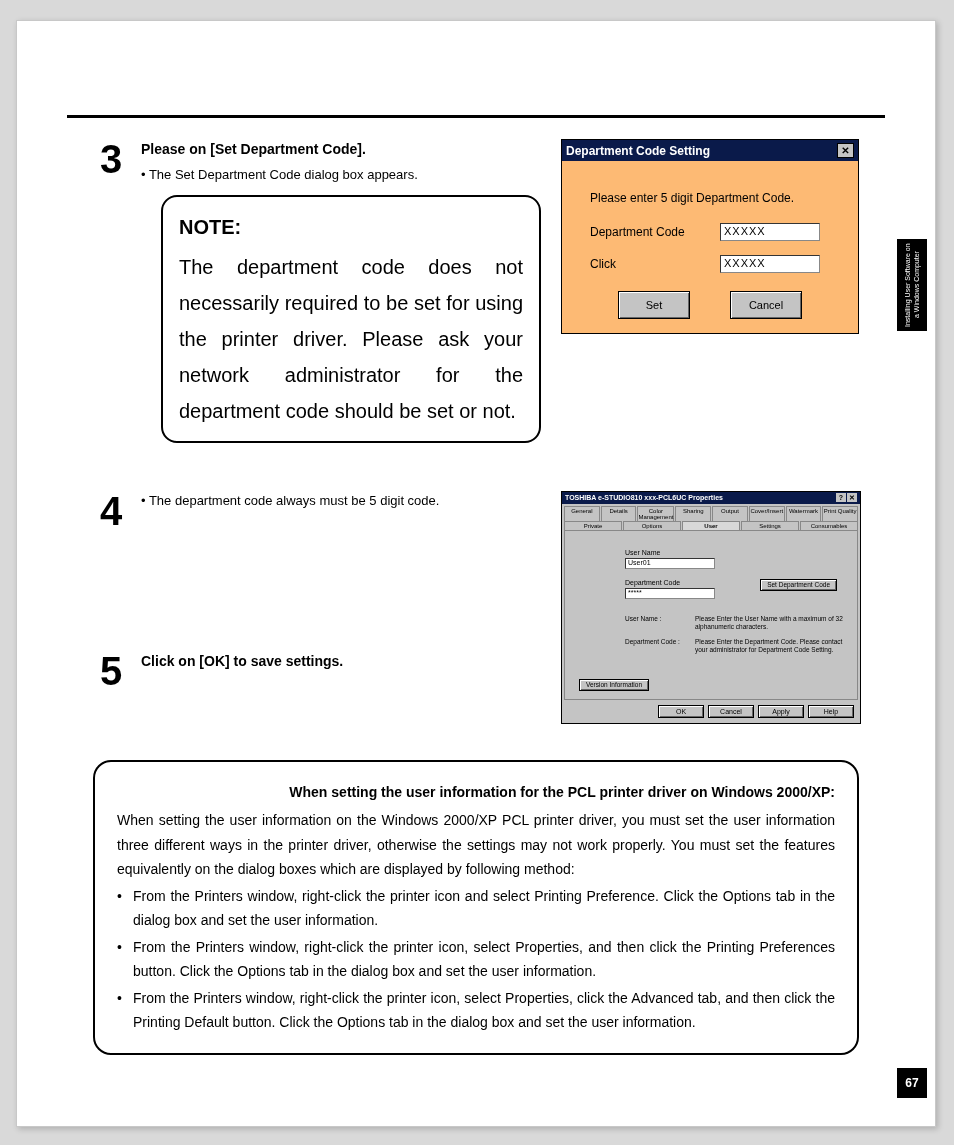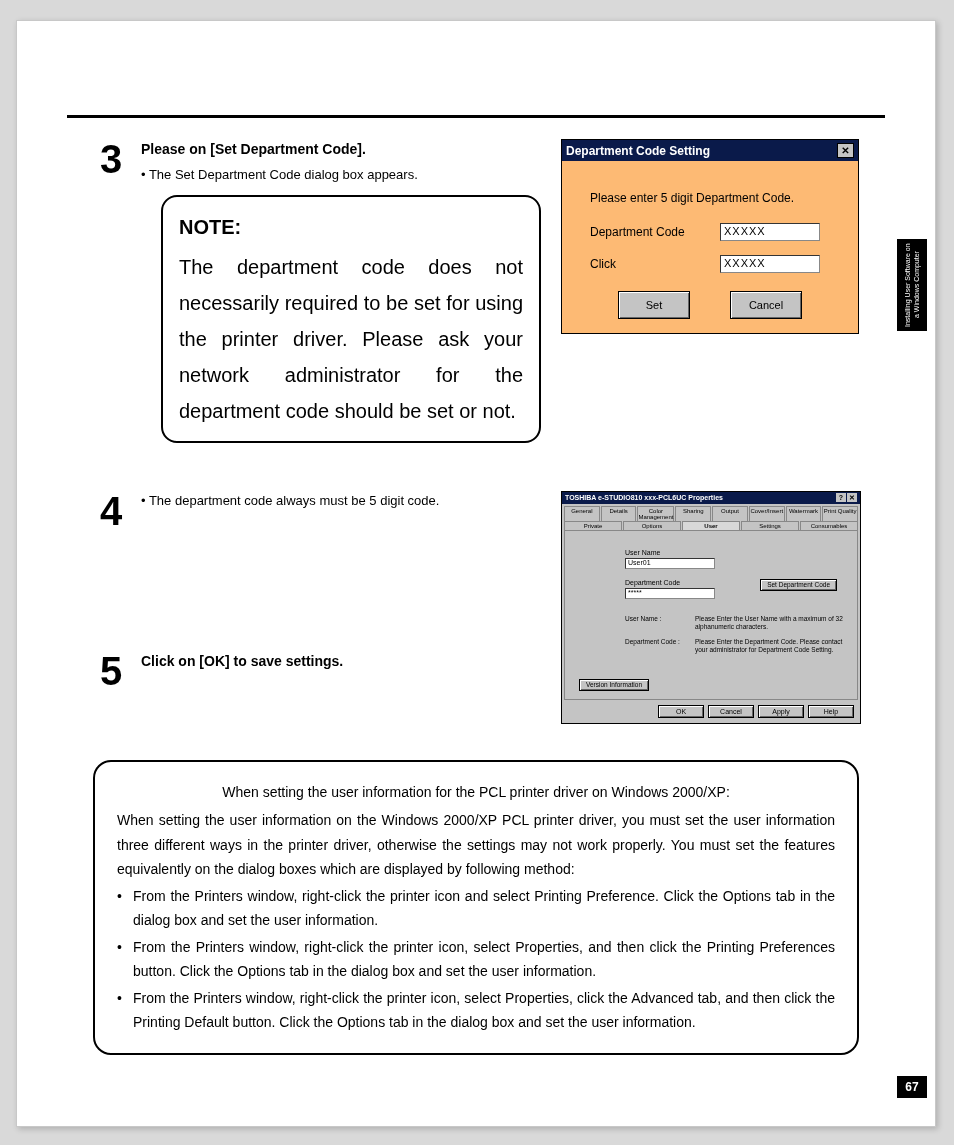--- a/index.html
+++ b/index.html
@@ -17,21 +17,21 @@
 .content { position:absolute; left:76px; right:76px; top:118px; }
 
 .side-tab {
   position:absolute; right:8px; top:218px; width:30px; height:92px;
   background:#000; color:#fff; font-size:7px; line-height:9px;
   display:flex; align-items:center; justify-content:center;
   writing-mode:vertical-rl; transform:rotate(180deg);
   text-align:center; padding:4px 2px;
 }
 .page-num {
-  position:absolute; right:8px; bottom:28px; width:30px; height:22px;
+  position:absolute; right:8px; bottom:28px; width:30px; height:30px;
   background:#000; color:#fff; font-size:12px; font-weight:bold;
   display:flex; align-items:center; justify-content:center;
 }
 
 .step { display:flex; gap:12px; margin-bottom:18px; }
 .step-num { font-size:40px; font-weight:900; font-family:Arial,Helvetica,sans-serif; line-height:1; width:36px; text-align:center; }
 .step-body { flex:1; font-size:14px; line-height:1.55; }
 .step-title { font-weight:bold; margin-bottom:4px; }
 .sub { font-size:13px; }
 
@@ -127,21 +127,21 @@
 }
 
 .row2 { display:flex; gap:18px; align-items:flex-start; margin-top:30px; }
 .row2 .left-col { flex:0 0 450px; }
 
 .big-box {
   border:2px solid #000; border-radius:18px;
   padding:18px 22px; margin-top:36px;
   font-size:14px; line-height:1.75; text-align:justify;
 }
-.big-hd { font-weight:normal; margin-bottom:4px; text-align:center; }
+.big-hd { font-weight:bold; margin-bottom:4px; text-align:right; }
 .bul-item { display:flex; margin-top:2px; text-align:justify; }
 .bul-item .mk { width:16px; flex:none; }
 .bul-item .tx { flex:1; }
 </style>
 </head>
 <body>
 
 <div class="page">
   <div class="rule"></div>
 

